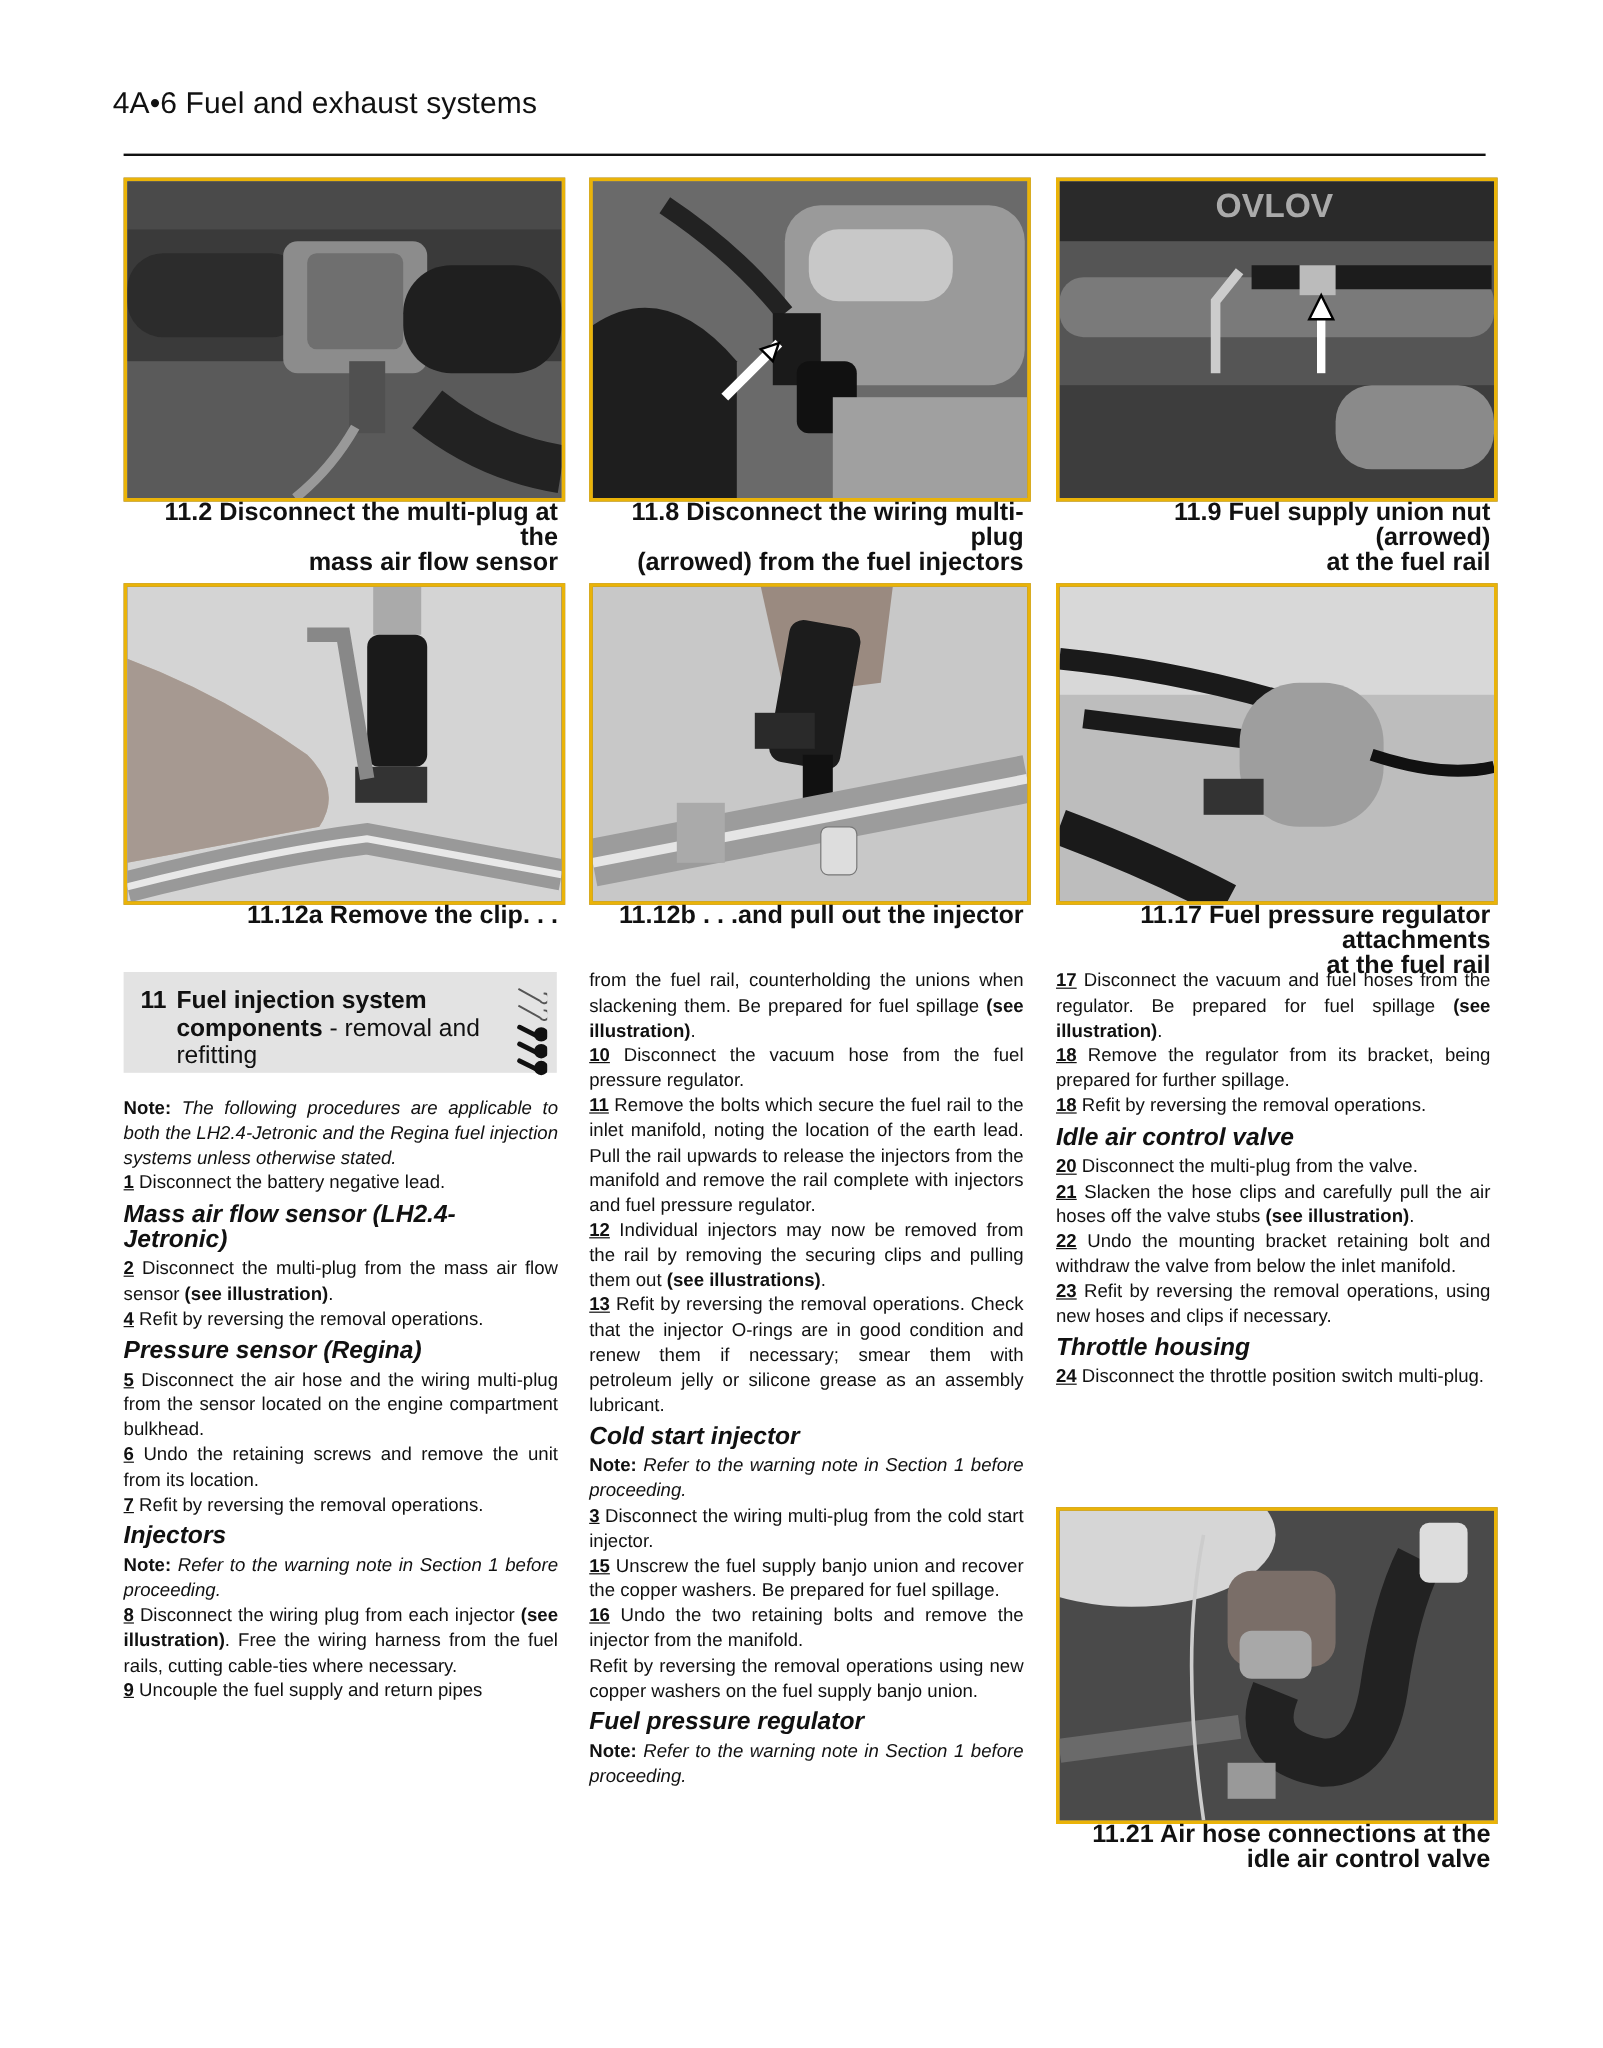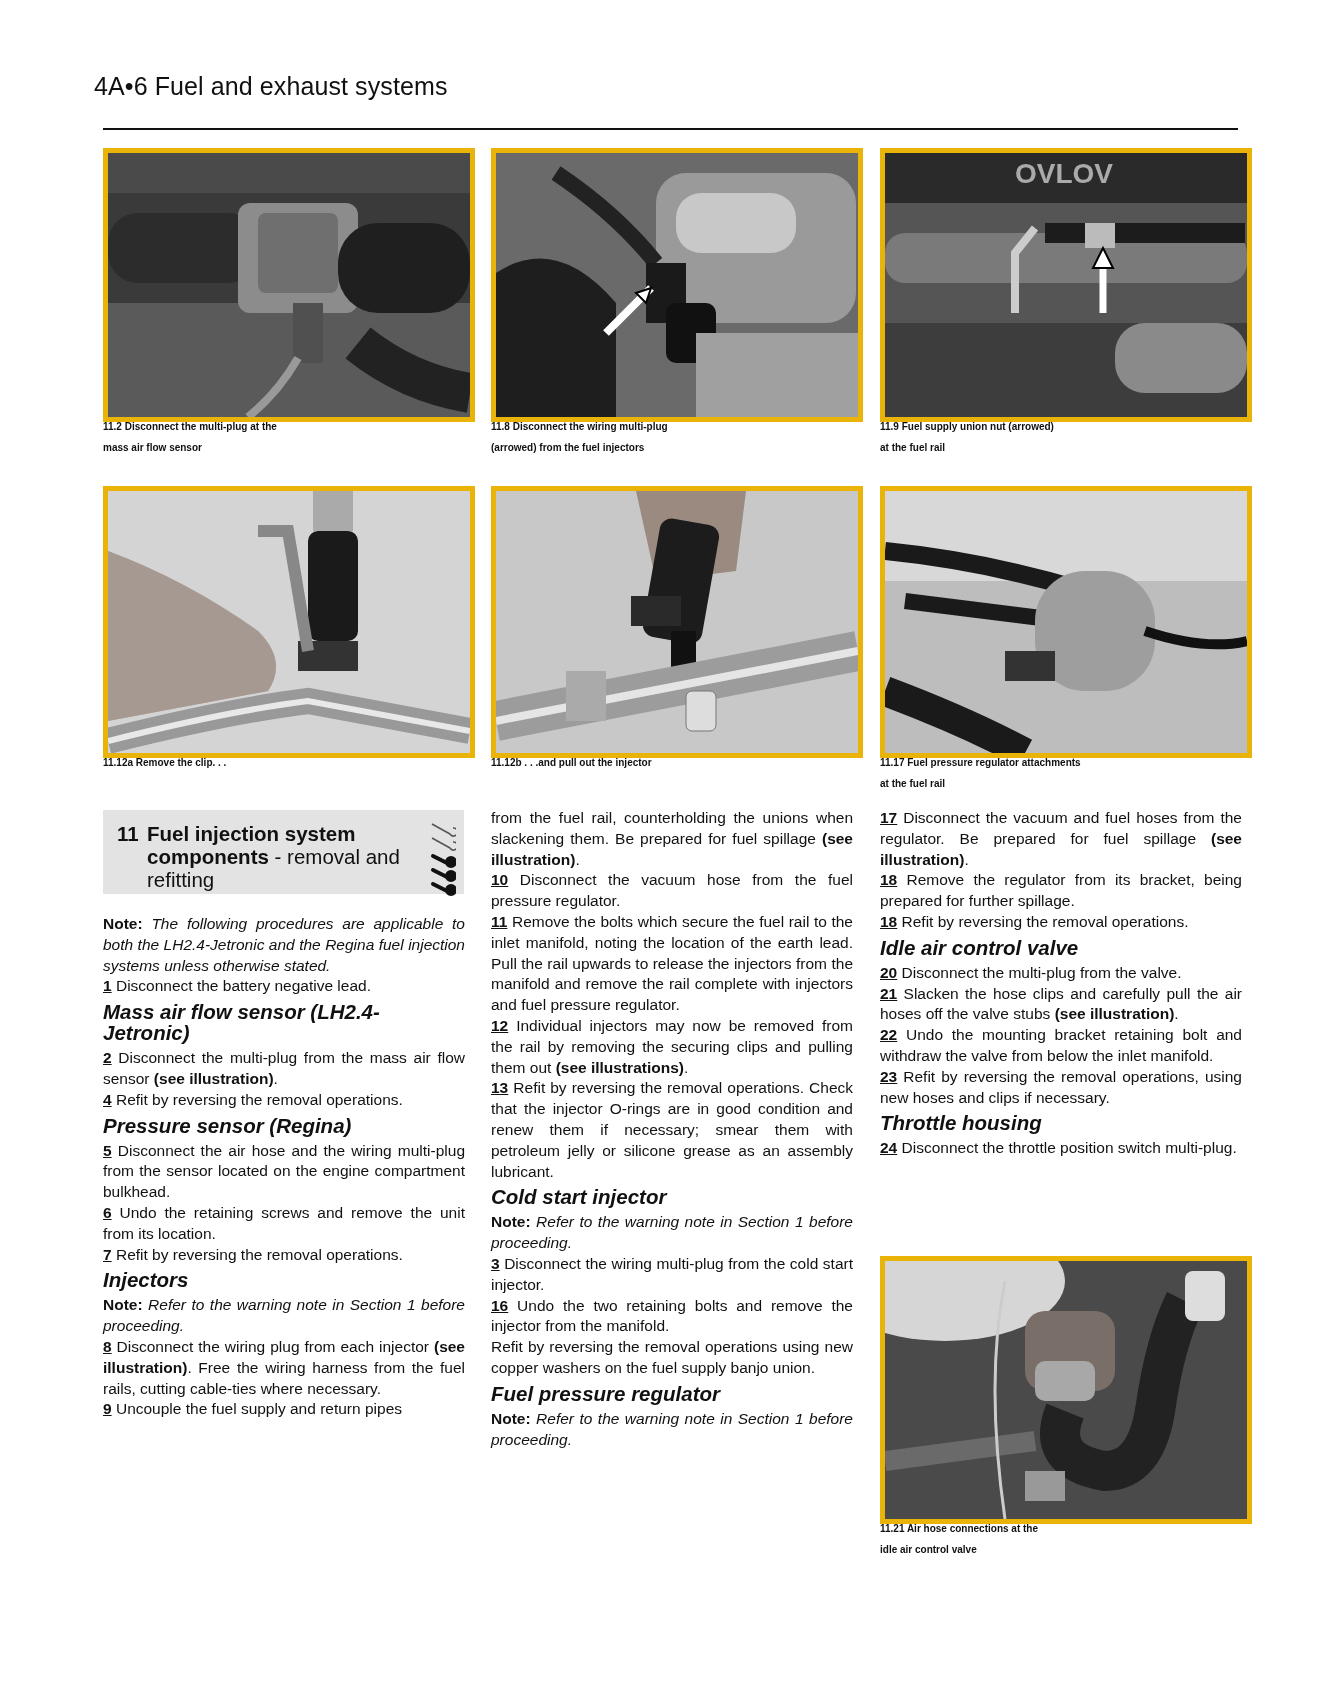--- a/index.html
+++ b/index.html
@@ -1,23 +1,23 @@
 <!DOCTYPE html>
 <html><head>
 <meta charset="utf-8">
 <style>
   html, body { margin: 0; padding: 0; background: #ffffff; }
   body { width: 1336px; height: 1707px; position: relative; overflow: hidden;
          font-family: "Liberation Sans", "DejaVu Sans", sans-serif; color: #111; }
   .header { position: absolute; left: 94px; top: 72px; font-size: 25px; letter-spacing: 0.1px; }
   .rule { position: absolute; left: 103px; top: 128px; width: 1135px; height: 2px; background: #111; }
 
-  .photo { position: absolute; border: 5px solid #eab308; overflow: hidden; background: #777; }
+  .photo { position: absolute; border: 3px solid #eab308; overflow: hidden; background: #777; }
   .photo svg { display: block; width: 100%; height: 100%; }
-  .caption { position: absolute; text-align: left; font-weight: bold; font-size: 10px; line-height: 21px; }
+  .caption { position: absolute; text-align: right; font-weight: bold; font-size: 21px; line-height: 21px; }
 
   .col { position: absolute; font-size: 15.5px; line-height: 20.8px; text-align: justify; }
   .col p { margin: 0; }
   .col .num { font-weight: bold; text-decoration: underline; }
   .col .bold { font-weight: bold; }
   .col .ital { font-style: italic; }
   .col h3 { margin: 4px 0 5px 0; font-size: 20.5px; line-height: 21px; font-weight: bold; font-style: italic; text-align: left; }
 
   .section-box { position: absolute; left: 103px; top: 810px; width: 361px; height: 84px; background: #e3e3e3; }
   .section-box .sec-title { position: absolute; left: 14px; top: 12px; font-size: 20.5px; line-height: 23px; width: 300px; }
@@ -177,20 +177,21 @@
 
 <div class="col" style="left:491px;top:808px;width:362px;">
   <p><span>from the fuel rail, counterholding the unions when slackening them. Be prepared for fuel spillage </span><span class="bold">(see illustration)</span><span>.</span></p>
   <p><span class="num">10</span><span> Disconnect the vacuum hose from the fuel pressure regulator.</span></p>
   <p><span class="num">11</span><span> Remove the bolts which secure the fuel rail to the inlet manifold, noting the location of the earth lead. Pull the rail upwards to release the injectors from the manifold and remove the rail complete with injectors and fuel pressure regulator.</span></p>
   <p><span class="num">12</span><span> Individual injectors may now be removed from the rail by removing the securing clips and pulling them out </span><span class="bold">(see illustrations)</span><span>.</span></p>
   <p><span class="num">13</span><span> Refit by reversing the removal operations. Check that the injector O-rings are in good condition and renew them if necessary; smear them with petroleum jelly or silicone grease as an assembly lubricant.</span></p>
   <h3>Cold start injector</h3>
   <p><span class="bold">Note:</span><span class="ital"> Refer to the warning note in Section 1 before proceeding.</span></p>
   <p><span class="num">3</span><span> Disconnect the wiring multi-plug from the cold start injector.</span></p>
+  <p><span class="num">15</span><span> Unscrew the fuel supply banjo union and recover the copper washers. Be prepared for fuel spillage.</span></p>
   <p><span class="num">16</span><span> Undo the two retaining bolts and remove the injector from the manifold.</span></p>
   <p>Refit by reversing the removal operations using new copper washers on the fuel supply banjo union.</p>
   <h3>Fuel pressure regulator</h3>
   <p><span class="bold">Note:</span><span class="ital"> Refer to the warning note in Section 1 before proceeding.</span></p>
 </div>
 
 <div class="col" style="left:880px;top:808px;width:362px;">
   <p><span class="num">17</span><span> Disconnect the vacuum and fuel hoses from the regulator. Be prepared for fuel spillage </span><span class="bold">(see illustration)</span><span>.</span></p>
   <p><span class="num">18</span><span> Remove the regulator from its bracket, being prepared for further spillage.</span></p>
   <p><span class="num">18</span><span> Refit by reversing the removal operations.</span></p>

